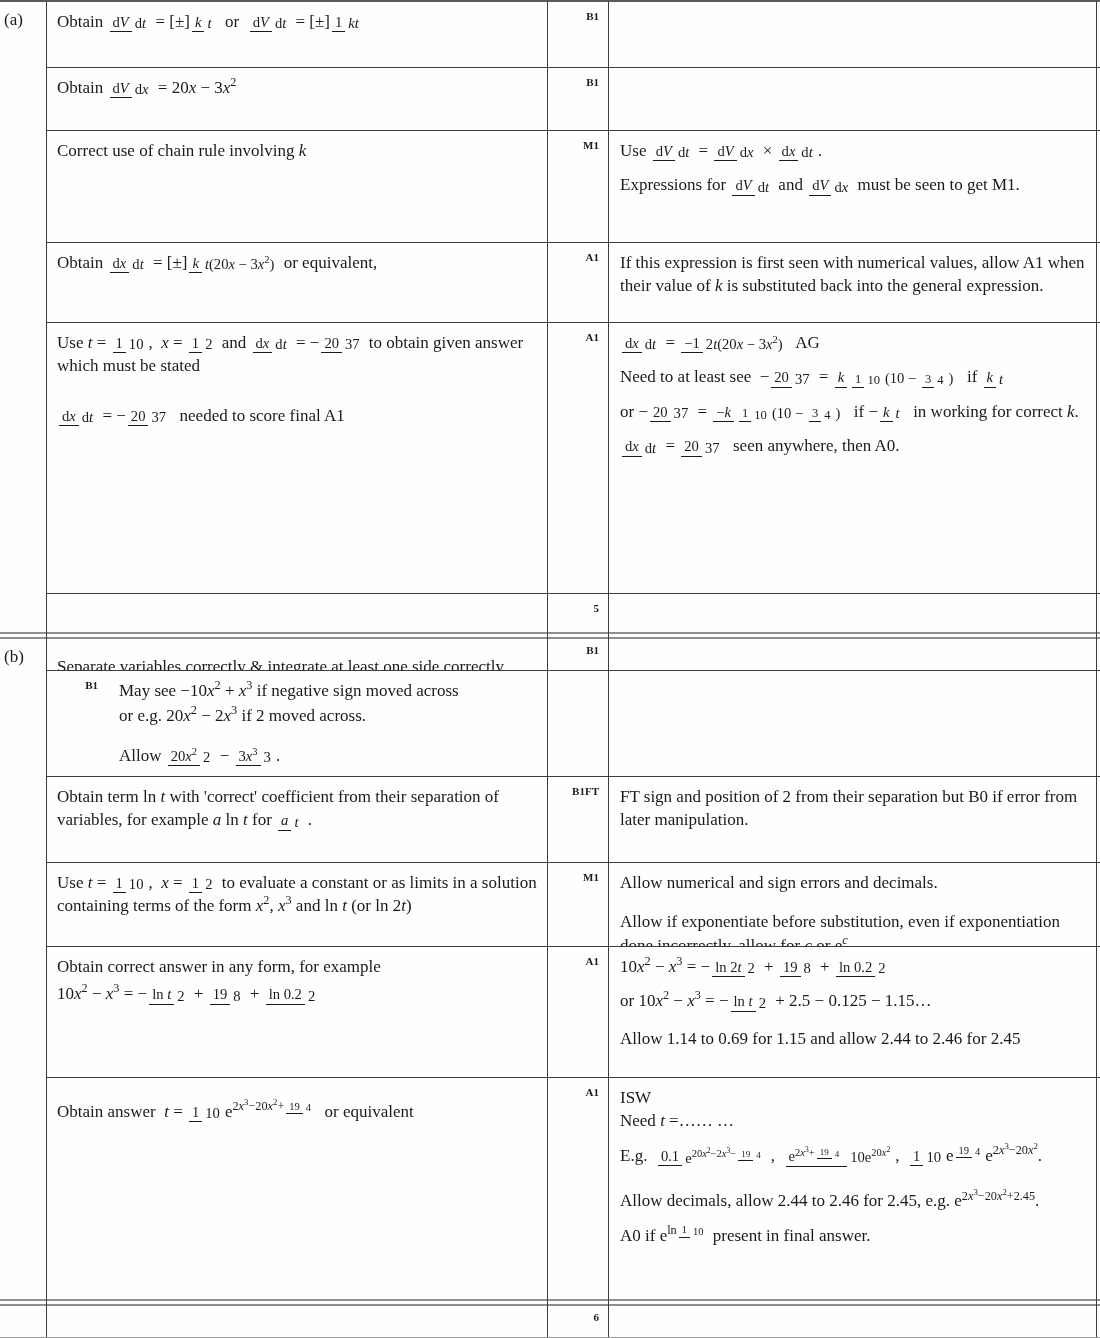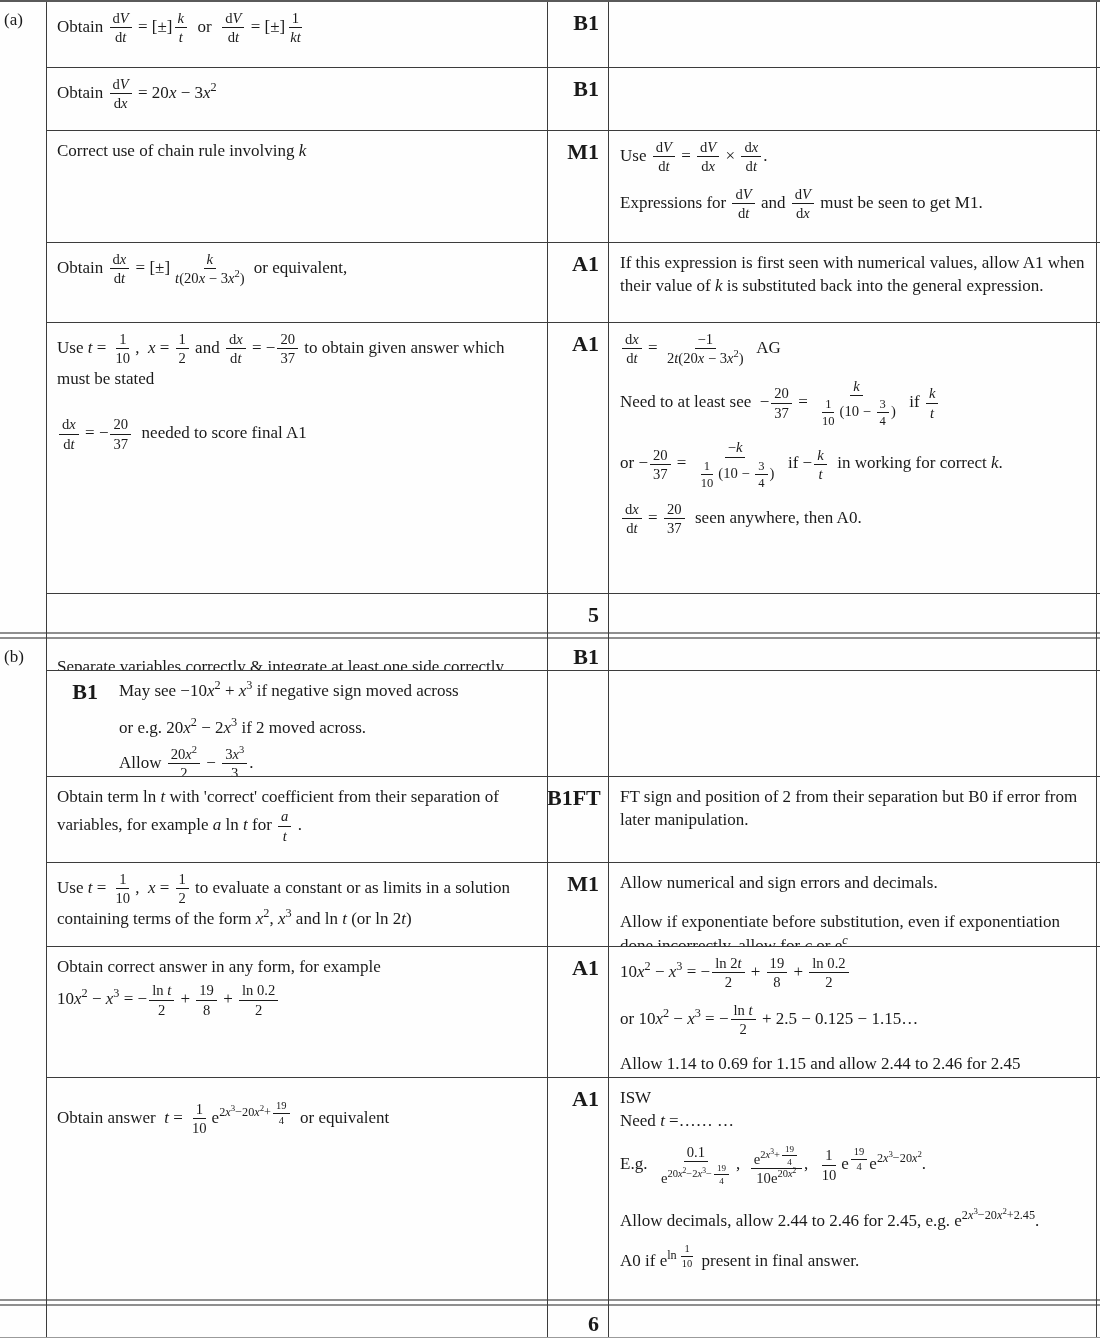--- a/index.html
+++ b/index.html
@@ -15,33 +15,33 @@
     border-bottom:1px solid #9a9a9a;
     overflow:hidden;
   }
   .section{display:flex;}
   .part{flex:none;width:46px;box-sizing:border-box;padding:8px 0 0 4px;font-size:17px;}
   .rows{flex:1;display:flex;flex-direction:column;min-width:0;}
   .row{display:flex;box-sizing:border-box;flex:none;}
   .row + .row{border-top:1px solid #3c3c3c;}
   .cell{box-sizing:border-box;overflow:hidden;}
   .ans{width:501px;flex:none;padding:8px 10px 4px 11px;}
-  .mark{width:61px;flex:none;padding:8px 9px 0 0;text-align:right;font-weight:bold;font-size:22px;}
+  .mark{width:61px;flex:none;padding:8px 9px 0 0;text-align:right;font-weight:bold;font-size:11px;}
   .gui{flex:1;min-width:0;padding:8px 8px 4px 12px;}
   .cell p{margin:0 0 11px 0;line-height:1.38;}
   .cell p:last-child{margin-bottom:0;}
   .mt26{margin-top:26px !important;}
   .mt22{margin-top:22px !important;}
   .mt14{margin-top:14px !important;}
   
   .sep{box-sizing:border-box;height:7px;border-top:2px solid #8f8f8f;border-bottom:2px solid #8f8f8f;background:#fff;}
   
   .vline{position:absolute;top:0;bottom:0;width:1px;background:#3c3c3c;z-index:5;}
   
-  .fr{display:inline-flex;flex-direction:column;align-items:center;vertical-align:middle;margin:0 2px;text-align:center;}
+  .fr{display:inline-flex;flex-direction:row;align-items:center;vertical-align:middle;margin:0 2px;text-align:center;}
   .fr > .nu{display:block;padding:0 3px 1px 3px;border-bottom:1px solid #1a1a1a;font-size:0.86em;line-height:1.12;white-space:nowrap;}
   .fr > .de{display:block;padding:1px 3px 0 3px;font-size:0.86em;line-height:1.12;white-space:nowrap;}
   sup{font-size:0.72em;line-height:0;vertical-align:super;}
   i{font-style:italic;}
 </style>
 </head>
 <body>
 
 <div class="page">
 
@@ -220,22 +220,22 @@
         <div class="cell ans" style="padding-top:16px">
           <p>Separate variables correctly &amp; integrate at least one side correctly</p>
         </div>
         <div class="cell mark" style="padding-top:5px"><span>B1</span></div>
         <div class="cell gui"></div>
       </div>
 
       <div class="row" style="height:106px">
         <div class="cell mark"><span>B1</span></div>
         <div class="cell gui">
-          <p style="margin-bottom:14px">May see −10<i>x</i><sup>2</sup> + <i>x</i><sup>3</sup> if negative sign moved across</p>
-          <p style="margin-bottom:6px">or e.g. 20<i>x</i><sup>2</sup> − 2<i>x</i><sup>3</sup> if 2 moved across.</p>
+          <p style="margin-bottom:2px">May see −10<i>x</i><sup>2</sup> + <i>x</i><sup>3</sup> if negative sign moved across</p>
+          <p style="margin-bottom:16px">or e.g. 20<i>x</i><sup>2</sup> − 2<i>x</i><sup>3</sup> if 2 moved across.</p>
           <p>Allow <span class="fr">
                 <span class="nu">20<i>x</i><sup>2</sup></span>
                 <span class="de">2</span>
               </span> − <span class="fr">
                 <span class="nu">3<i>x</i><sup>3</sup></span>
                 <span class="de">3</span>
               </span>.</p>
         </div>
       </div>
 

